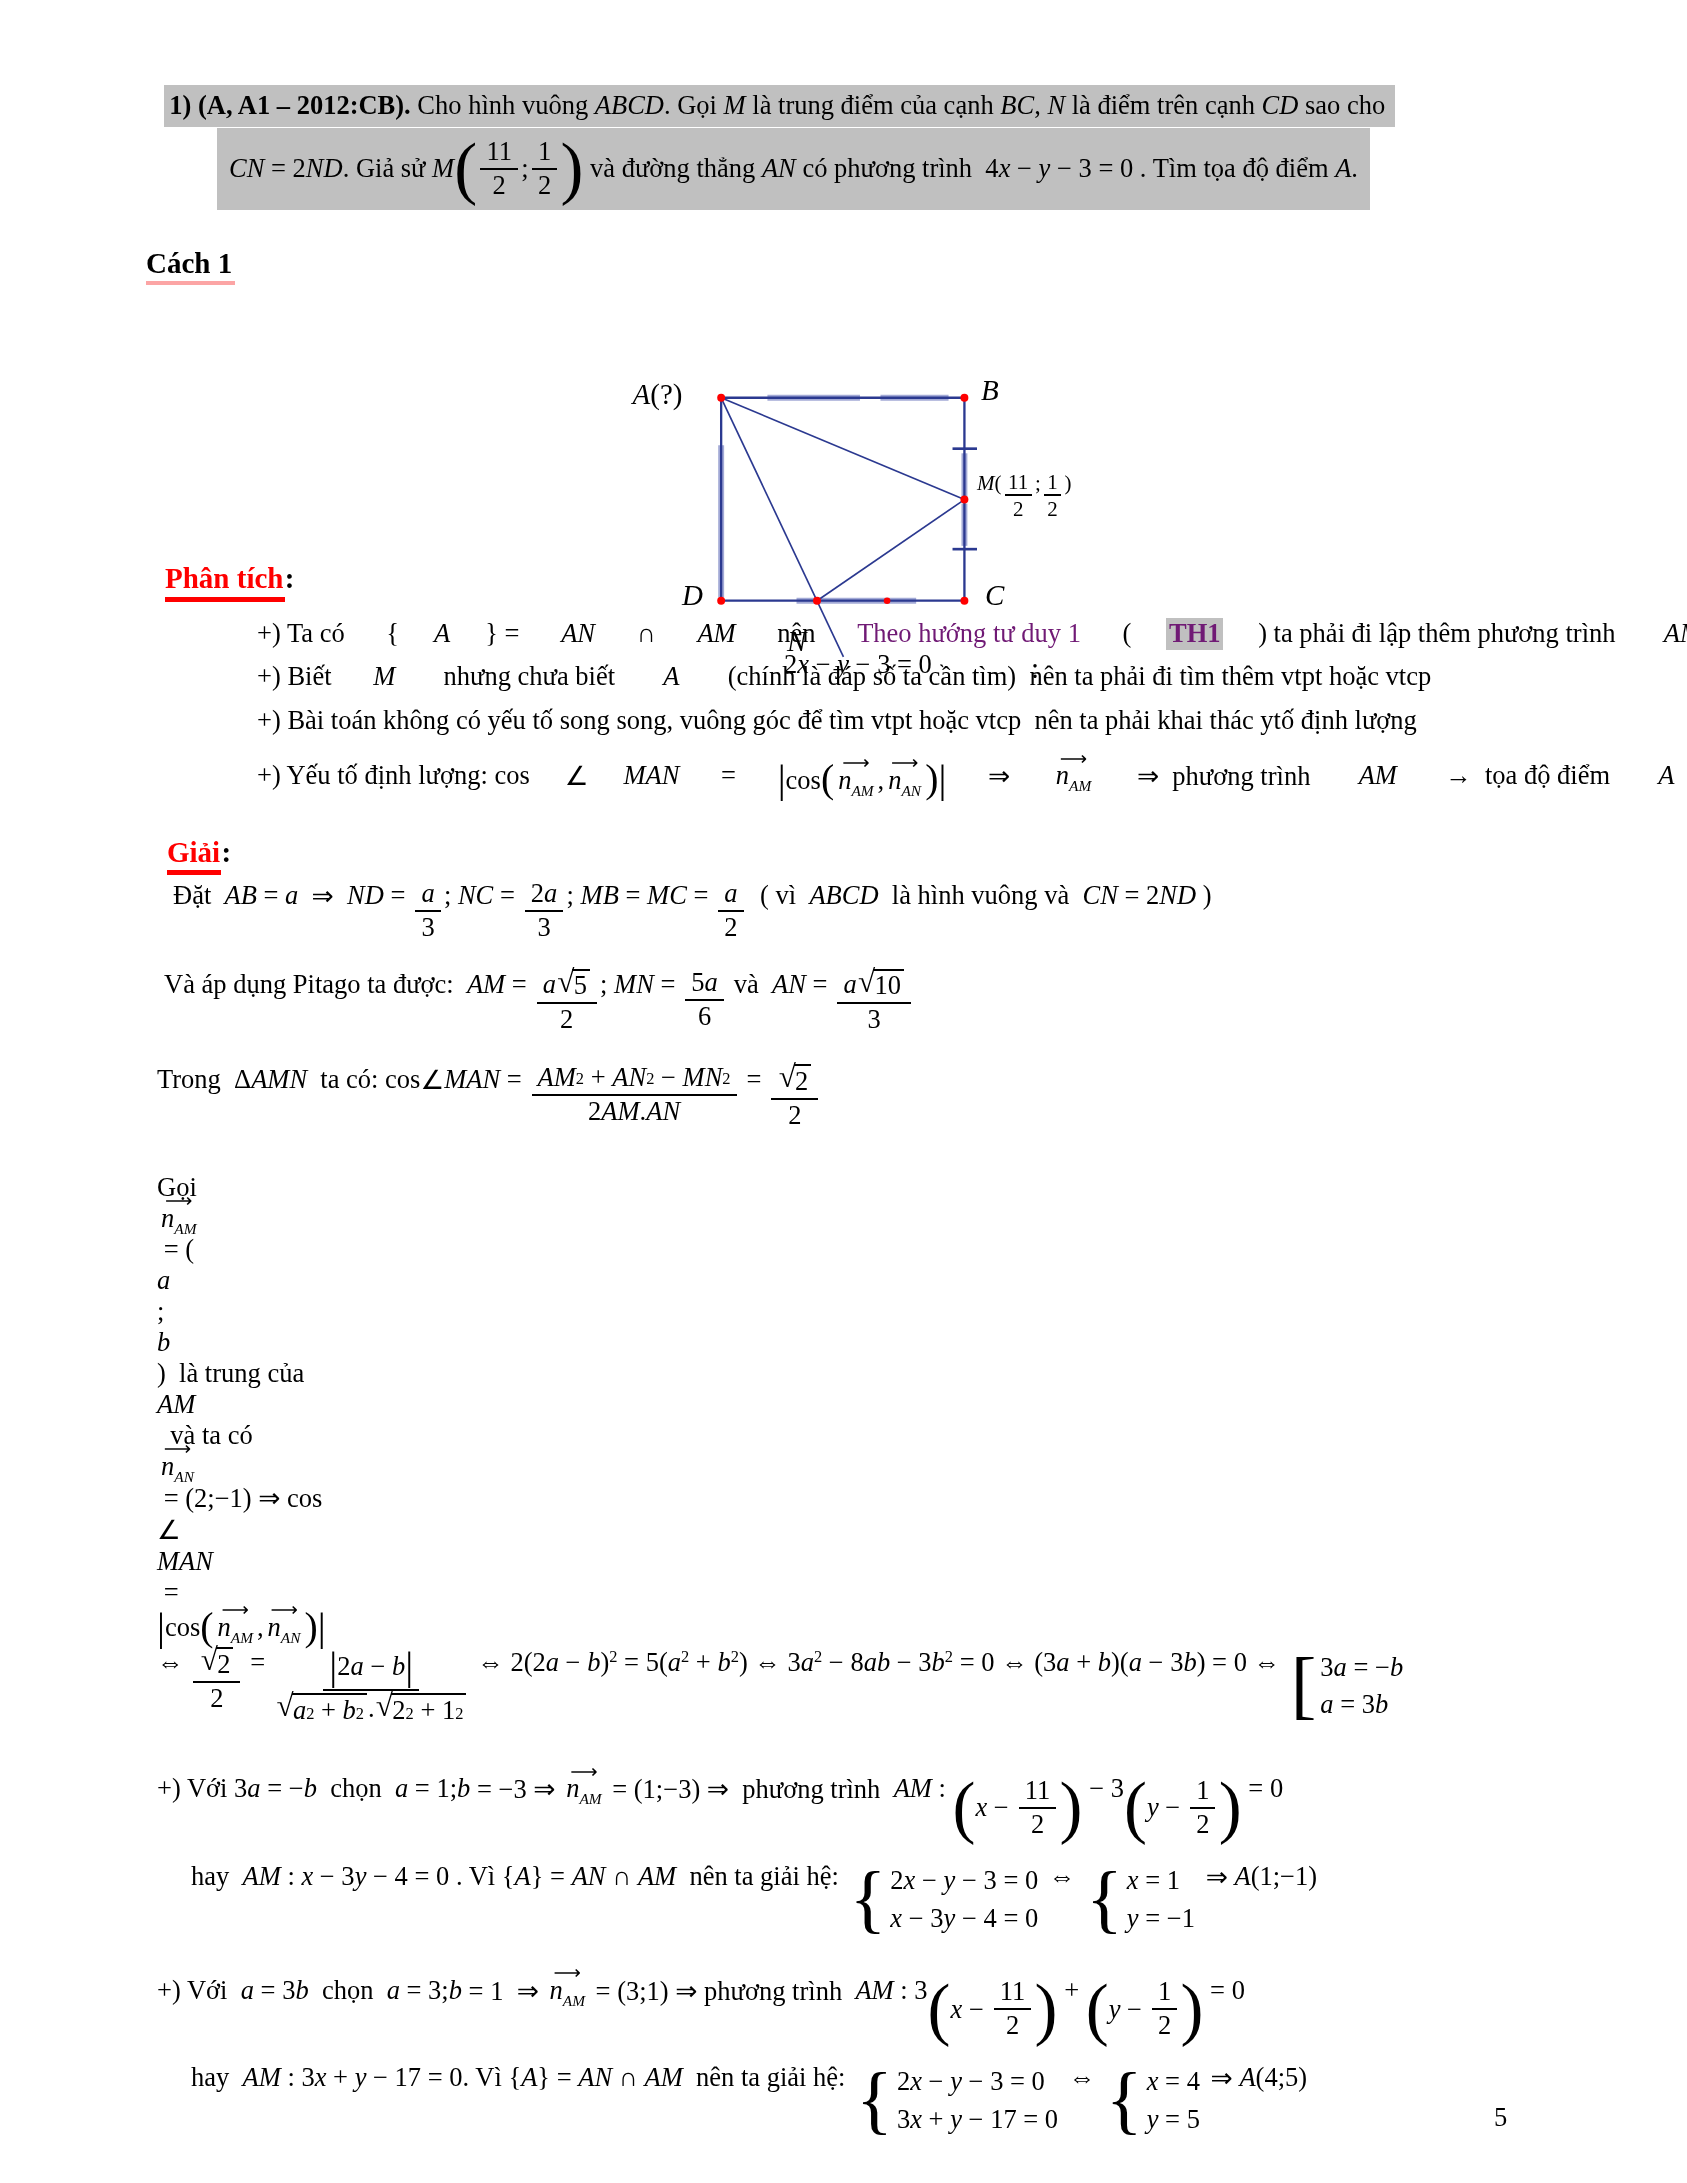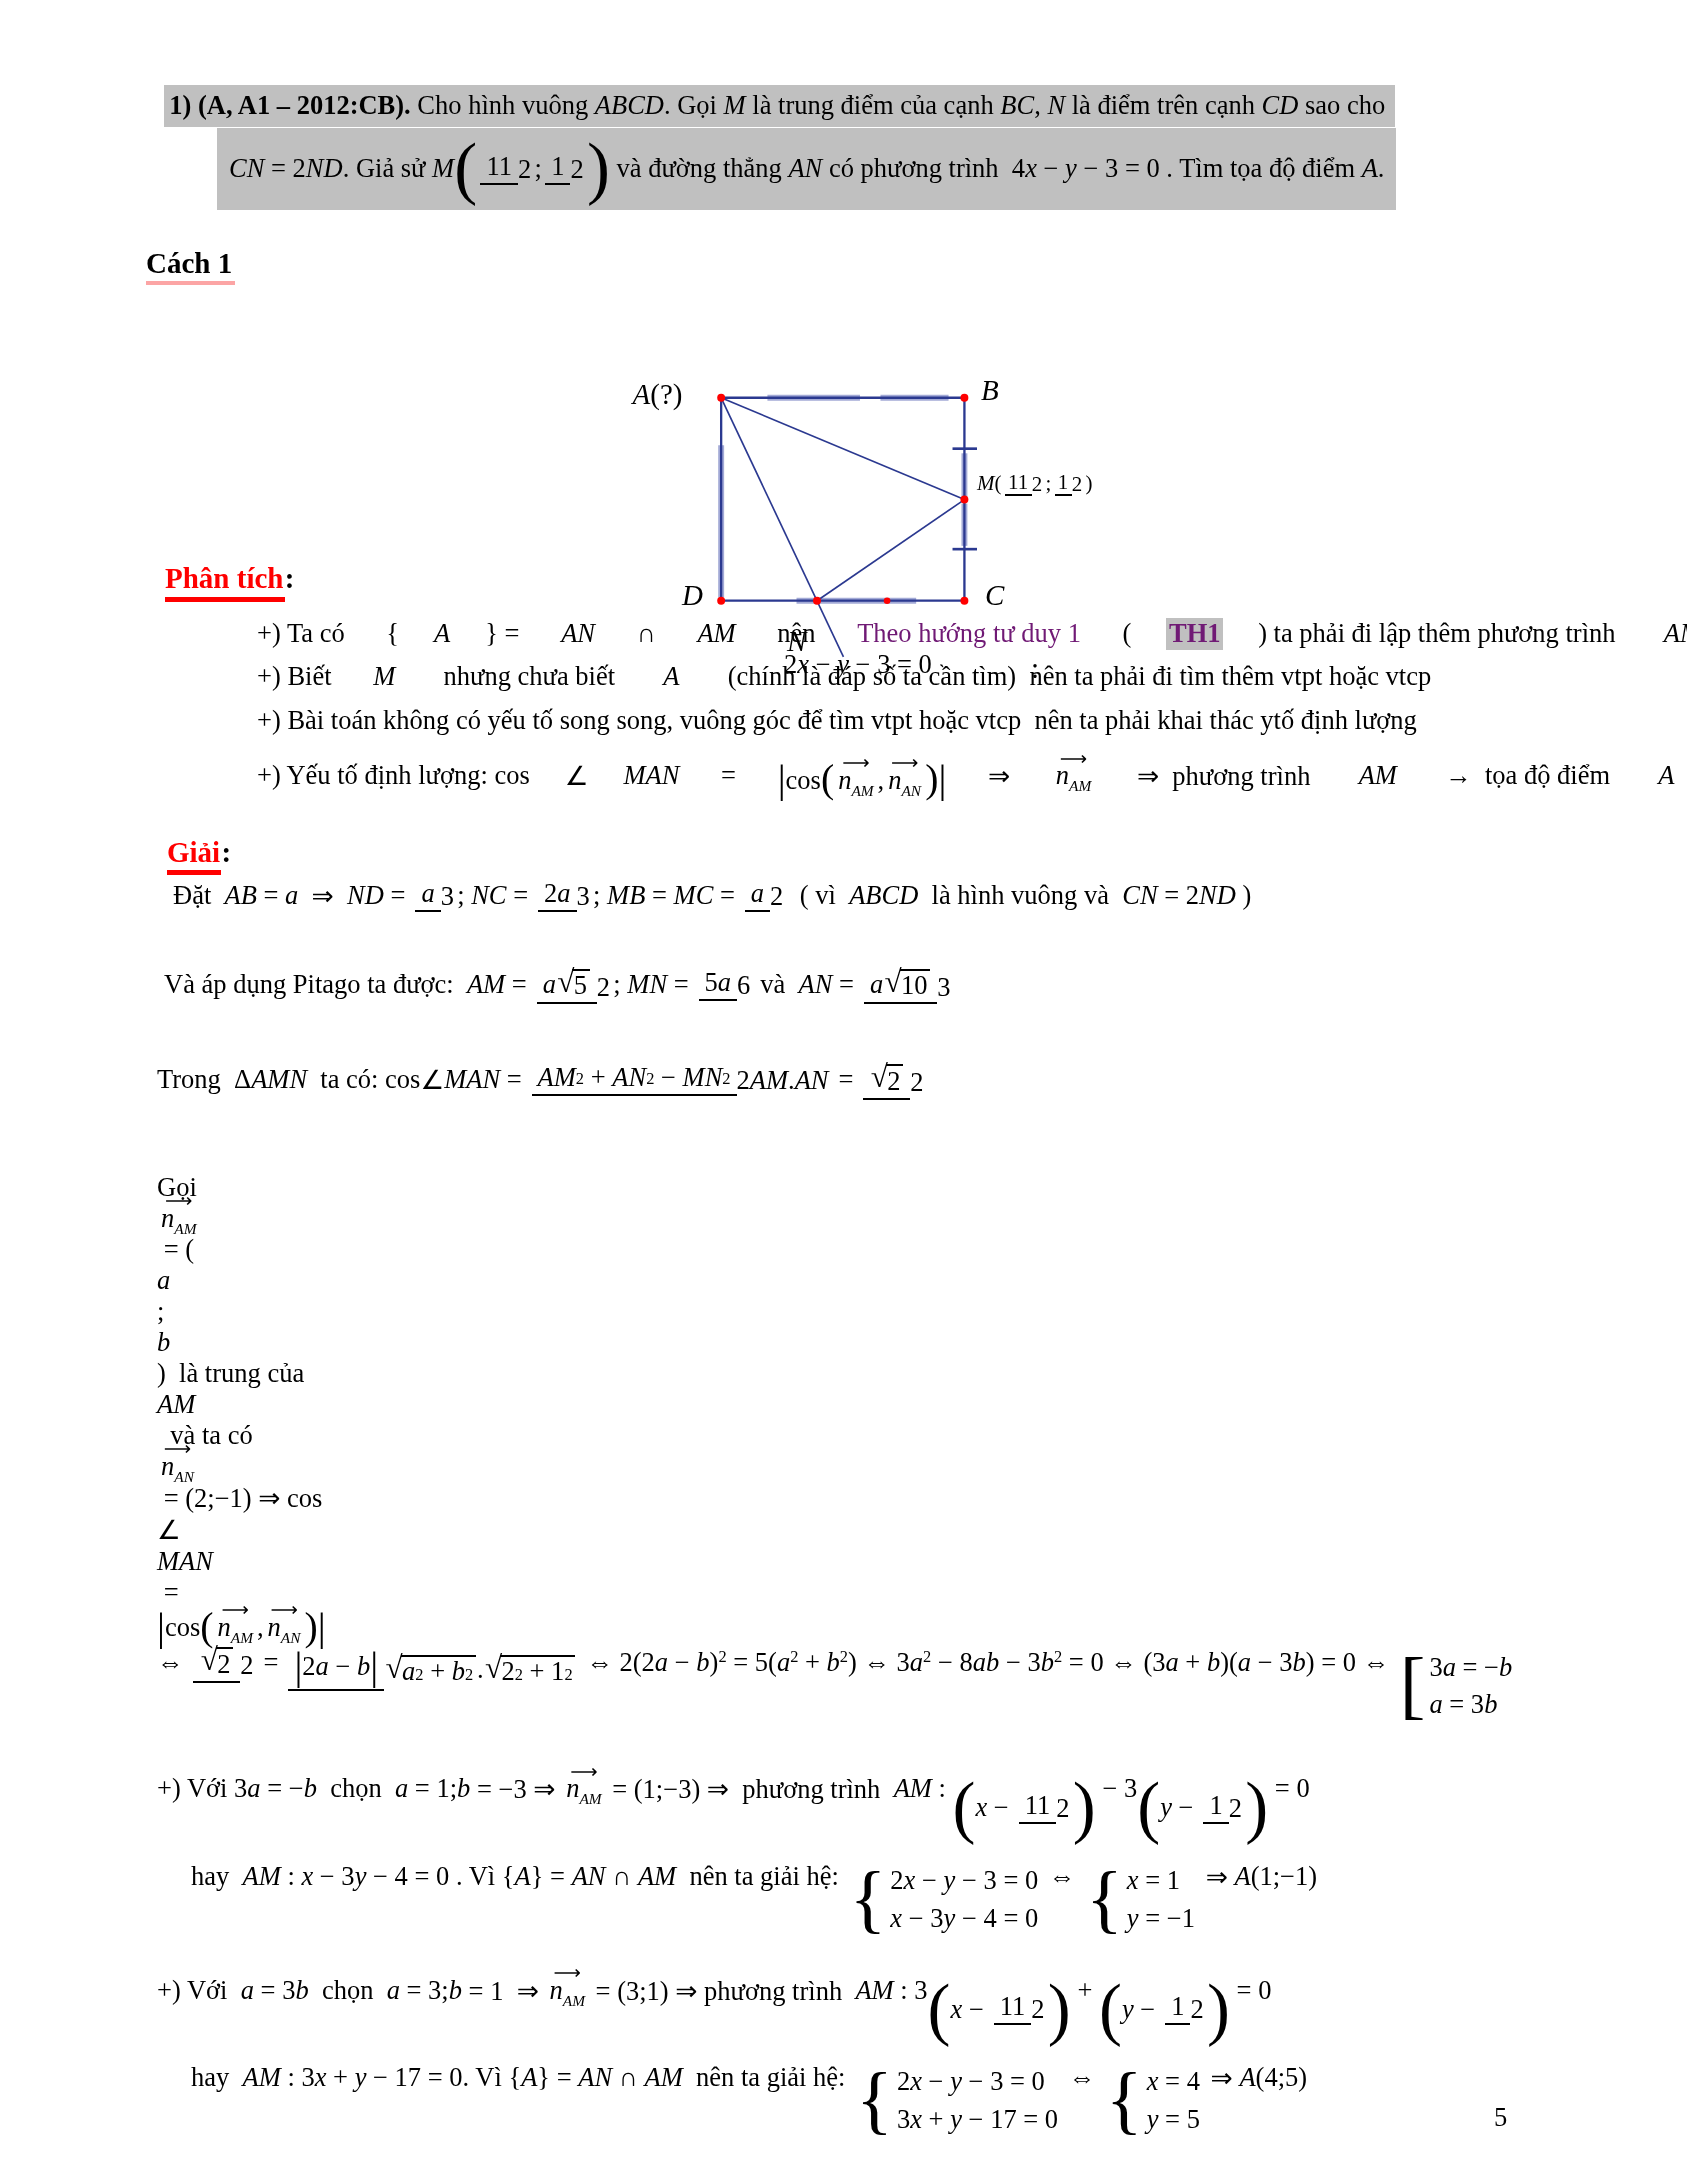--- a/index.html
+++ b/index.html
@@ -9,21 +9,21 @@
 
   
   .mline{display:flex;align-items:flex-start;flex-wrap:nowrap;}
   .tok{white-space:pre;}
   .it{font-style:italic;}
   .bd{font-weight:bold;}
   .rd{color:#701a75;}
   .hl{background:#c0c0c0;padding:0.7px 2.6px;}
   .hlbig{background:#c0c0c0;padding:10.6px 6.6px;}
 
-  .frac{display:inline-flex;flex-direction:row;align-items:center;
+  .frac{display:inline-flex;flex-direction:column;align-items:center;
         text-align:center;line-height:1.05;margin:0 3.3px;vertical-align:middle;}
   .fnum{display:inline-flex;align-items:center;justify-content:center;
         border-bottom:2.6px solid #000;padding:0 6px 2px 6px;}
   .fden{display:inline-flex;align-items:center;justify-content:center;padding-top:2px;}
 
   .sqrt{display:inline-flex;align-items:flex-start;margin:0 1.3px;}
   .sqrt::before{content:"\221A";font-size:1.18em;line-height:1;transform:translateY(-0.10em);margin-right:-2px;}
   .rc{display:inline-flex;align-items:baseline;border-top:2.6px solid #000;
       padding:1.3px 2.6px 0 1.3px;line-height:1.05;}
 

